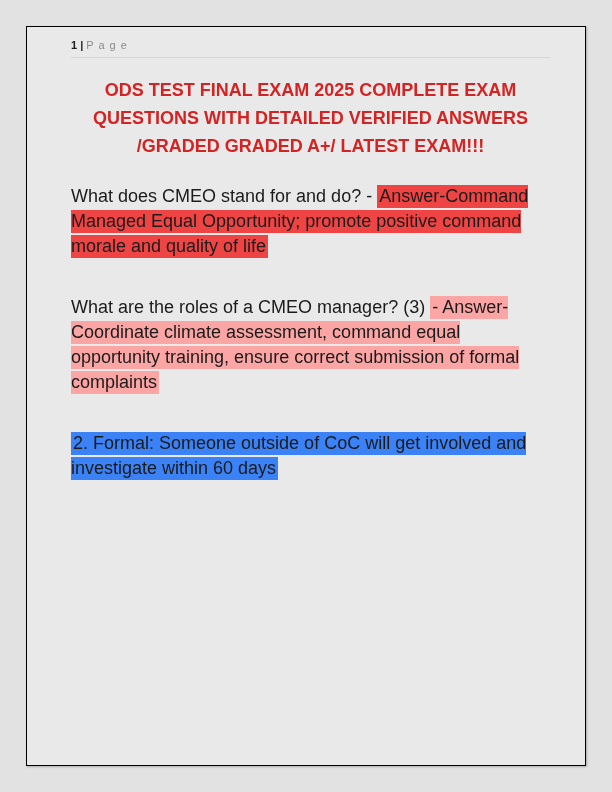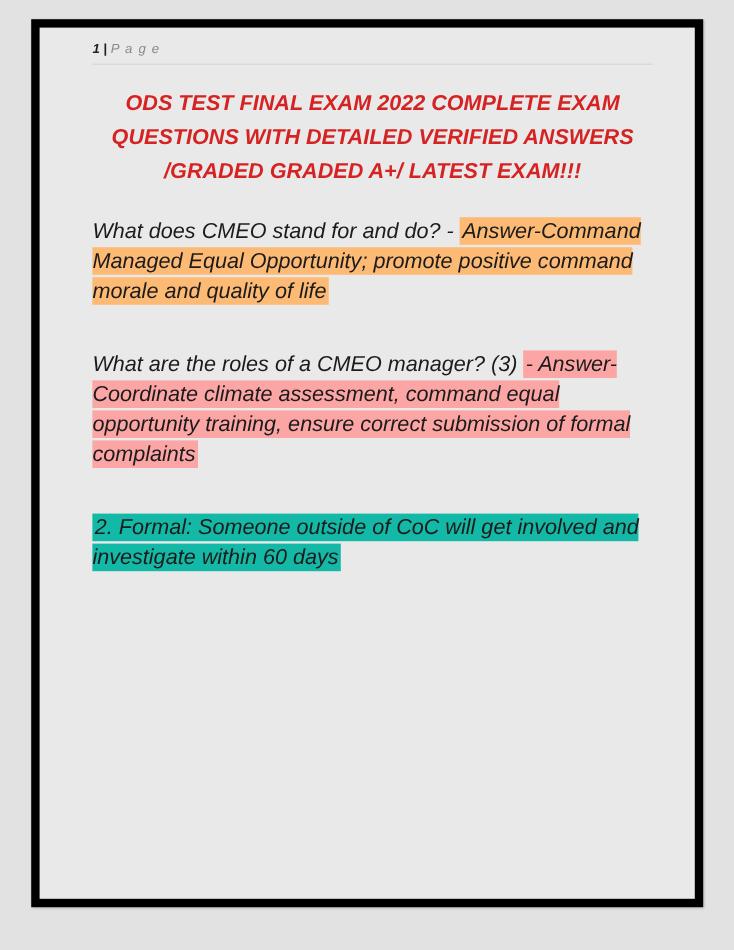--- a/index.html
+++ b/index.html
@@ -7,29 +7,28 @@
     padding: 0;
     width: 612px;
     height: 792px;
     background: #e2e2e2;
     overflow: hidden;
     font-family: "Liberation Sans", "DejaVu Sans", sans-serif;
   }
   .page {
     position: absolute;
     left: 26px;
-    top: 16px;
+    top: 26px;
     width: 560px;
     height: 740px;
     box-sizing: border-box;
     background: #e9e9e9;
-    border: 7px solid #000000;
+    border: 1px solid #000000;
     box-shadow: 1px 1px 2px rgba(0,0,0,0.25);
     padding: 12px 35px 0 44px;
-    font-style: italic;
   }
   .header {
     font-size: 11px;
     line-height: 13px;
     color: #1f1f1f;
     border-bottom: 1px solid #d6d6d6;
     padding-bottom: 5px;
     white-space: pre;
   }
   .pnum { font-weight: bold; color: #1f1f1f; }
@@ -58,25 +57,25 @@
     padding: 1px 2px 2px 2px;
   }
 </style>
 </head>
 <body>
 
 <div class="page">
   <div class="header"><span class="pnum">1</span><span class="psep">|</span><span class="plabel">P a g e</span></div>
 
   <h1 class="title" style="color: rgb(212, 35, 34);">
-      <span class="title-line">ODS TEST FINAL EXAM 2022 COMPLETE EXAM</span>
+      <span class="title-line">ODS TEST FINAL EXAM 2025 COMPLETE EXAM</span>
       <span class="title-line">QUESTIONS WITH DETAILED VERIFIED ANSWERS</span>
       <span class="title-line">/GRADED GRADED A+/ LATEST EXAM!!!</span>
     </h1>
 
-  <p class="qa"><span>What does CMEO stand for and do? - </span><mark class="answer" style="background: #fdba74;">Answer-Command Managed Equal Opportunity; promote positive command morale and quality of life</mark></p>
+  <p class="qa"><span>What does CMEO stand for and do? - </span><mark class="answer" style="background: #ef4444;">Answer-Command Managed Equal Opportunity; promote positive command morale and quality of life</mark></p>
 
 
   <p class="qa"><span>What are the roles of a CMEO manager? (3) </span><mark class="answer" style="background: #fca5a5;">- Answer-Coordinate climate assessment, command equal opportunity training, ensure correct submission of formal complaints</mark></p>
 
 
-  <p class="qa last"><span></span><mark class="answer" style="background: #14b8a6;">2. Formal: Someone outside of CoC will get involved and investigate within 60 days</mark></p>
+  <p class="qa last"><span></span><mark class="answer" style="background: #3b82f6;">2. Formal: Someone outside of CoC will get involved and investigate within 60 days</mark></p>
 </div>
 
 </body></html>

